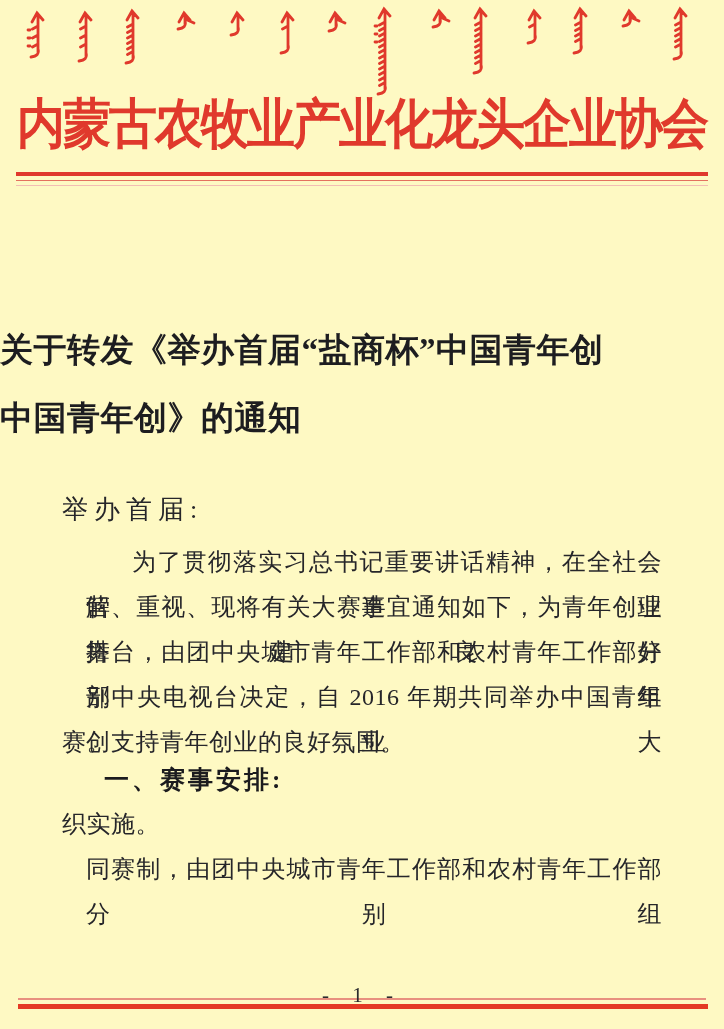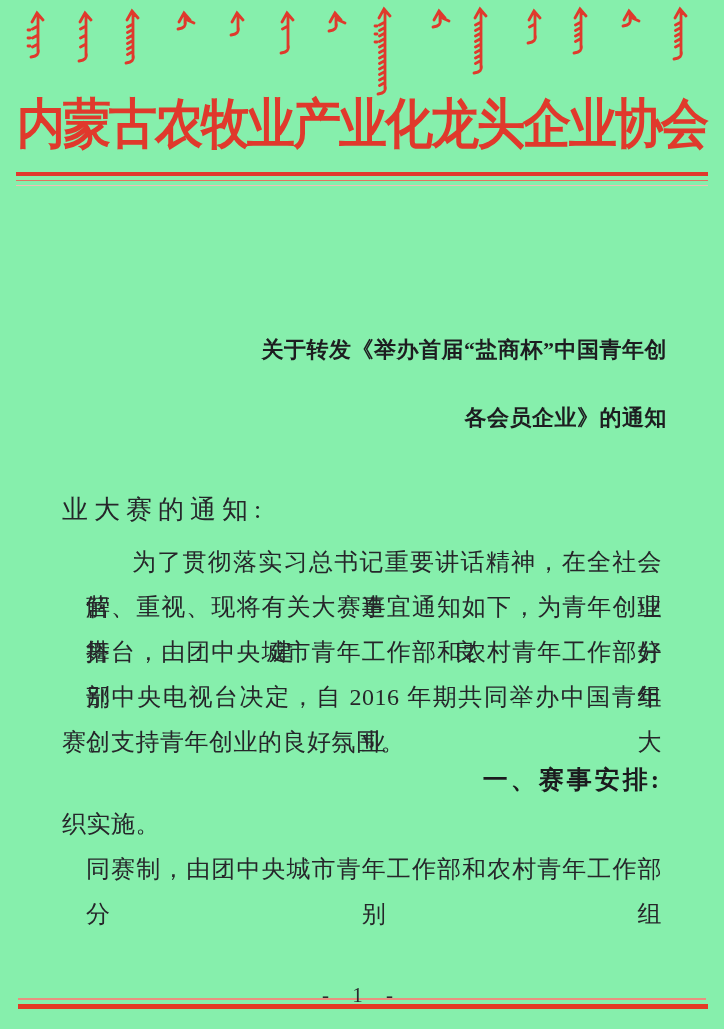--- a/index.html
+++ b/index.html
@@ -1,21 +1,21 @@
 <!DOCTYPE html>
 <html><head>
 <meta charset="utf-8">
 <style>
   html, body { margin: 0; padding: 0; background: #e9e9e9; }
   .page {
     position: relative;
     width: 724px;
     height: 1029px;
     margin: 0 auto;
-    background: #86efac;
+    background: #fef9c3;
     font-family: "Liberation Serif", "DejaVu Serif", serif;
     overflow: hidden;
   }
   .mongolian-banner {
     position: absolute;
     top: 0; left: 0;
     width: 724px; height: 140px;
   }
   .org-name {
     position: absolute;
@@ -45,22 +45,22 @@
   .divider-faint {
     position: absolute;
     top: 185px; left: 16px;
     width: 692px; height: 1px;
     background: #f3beb4;
   }
   .doc-title {
     position: absolute;
     top: 316px; left: 0;
     width: 667px;
-    text-align: right;
-    font-size: 22px;
+    text-align: left;
+    font-size: 33px;
     font-weight: bold;
     color: #1d1d20;
     line-height: 68px;
     letter-spacing: 0.5px;
     white-space: nowrap;
   }
   .salutation {
     position: absolute;
     top: 492px; left: 62px;
     font-size: 26px;
@@ -93,21 +93,20 @@
     position: absolute;
     top: 763px; left: 62px;
     width: 600px;
     font-size: 25px;
     font-weight: bold;
     color: #1b1b1e;
     letter-spacing: 3px;
     padding-left: 42px;
     box-sizing: border-box;
     white-space: nowrap;
-    text-align: right;
   }
   .page-number {
     position: absolute;
     top: 983px; left: 0;
     width: 724px;
     text-align: center;
     font-size: 21px;
     color: #2b2b2e;
     letter-spacing: 9px;
     z-index: 2;
@@ -138,24 +137,24 @@
     </svg>
 
   <div class="org-name">内蒙古农牧业产业化龙头企业协会</div>
 
   <div class="divider-thick"></div>
   <div class="divider-thin"></div>
   <div class="divider-faint"></div>
 
   <div class="doc-title">
     <div>关于转发《举办首届“盐商杯”中国青年创</div>
-    <div>各会员企业》的通知</div>
+    <div>中国青年创》的通知</div>
   </div>
 
-  <div class="salutation">业大赛的通知:</div>
+  <div class="salutation">举办首届:</div>
 
   <div class="para p1">
     <div class="body-line justified indent">为了贯彻落实习总书记重要讲话精神，在全社会营造理</div>
     <div class="body-line justified">解、重视、现将有关大赛事宜通知如下，为青年创业搭建良好</div>
     <div class="body-line justified">舞台，由团中央城市青年工作部和农村青年工作部分别组</div>
     <div class="body-line justified">部中央电视台决定，自 2016 年期共同举办中国青年创业大</div>
     <div class="body-line">赛。支持青年创业的良好氛围。</div>
   </div>
 
   <div class="section-heading">一、赛事安排:</div>

